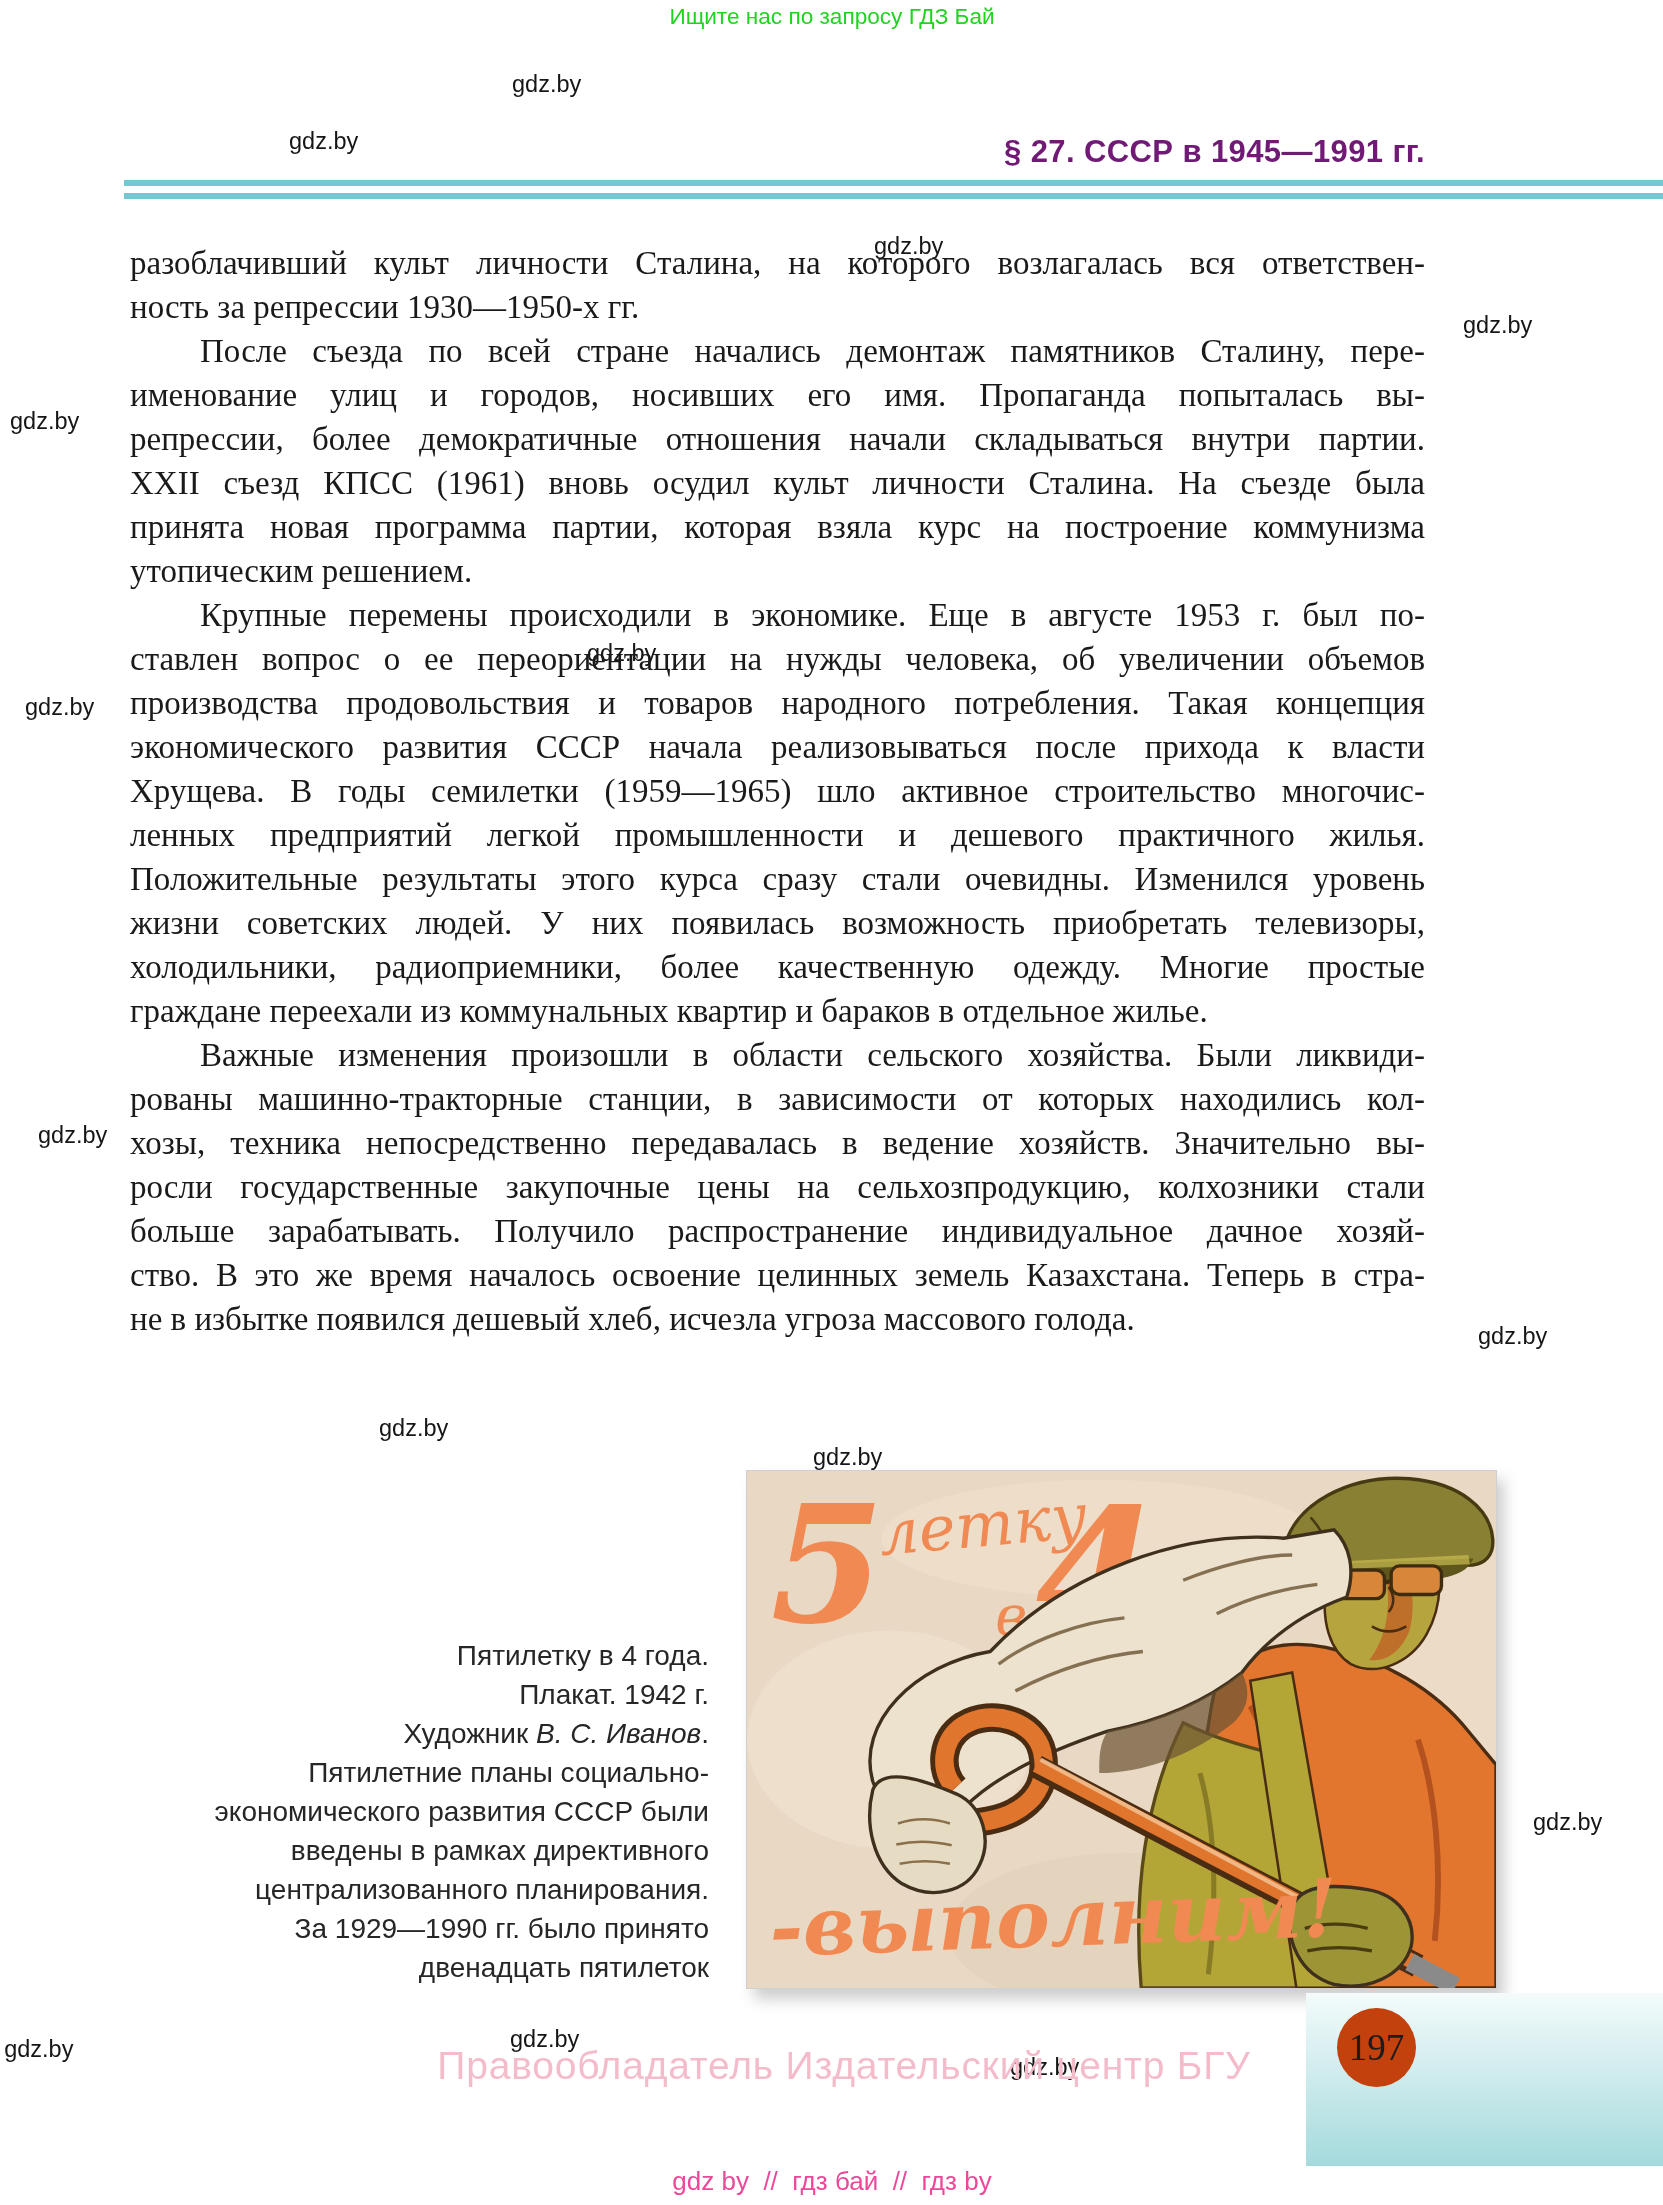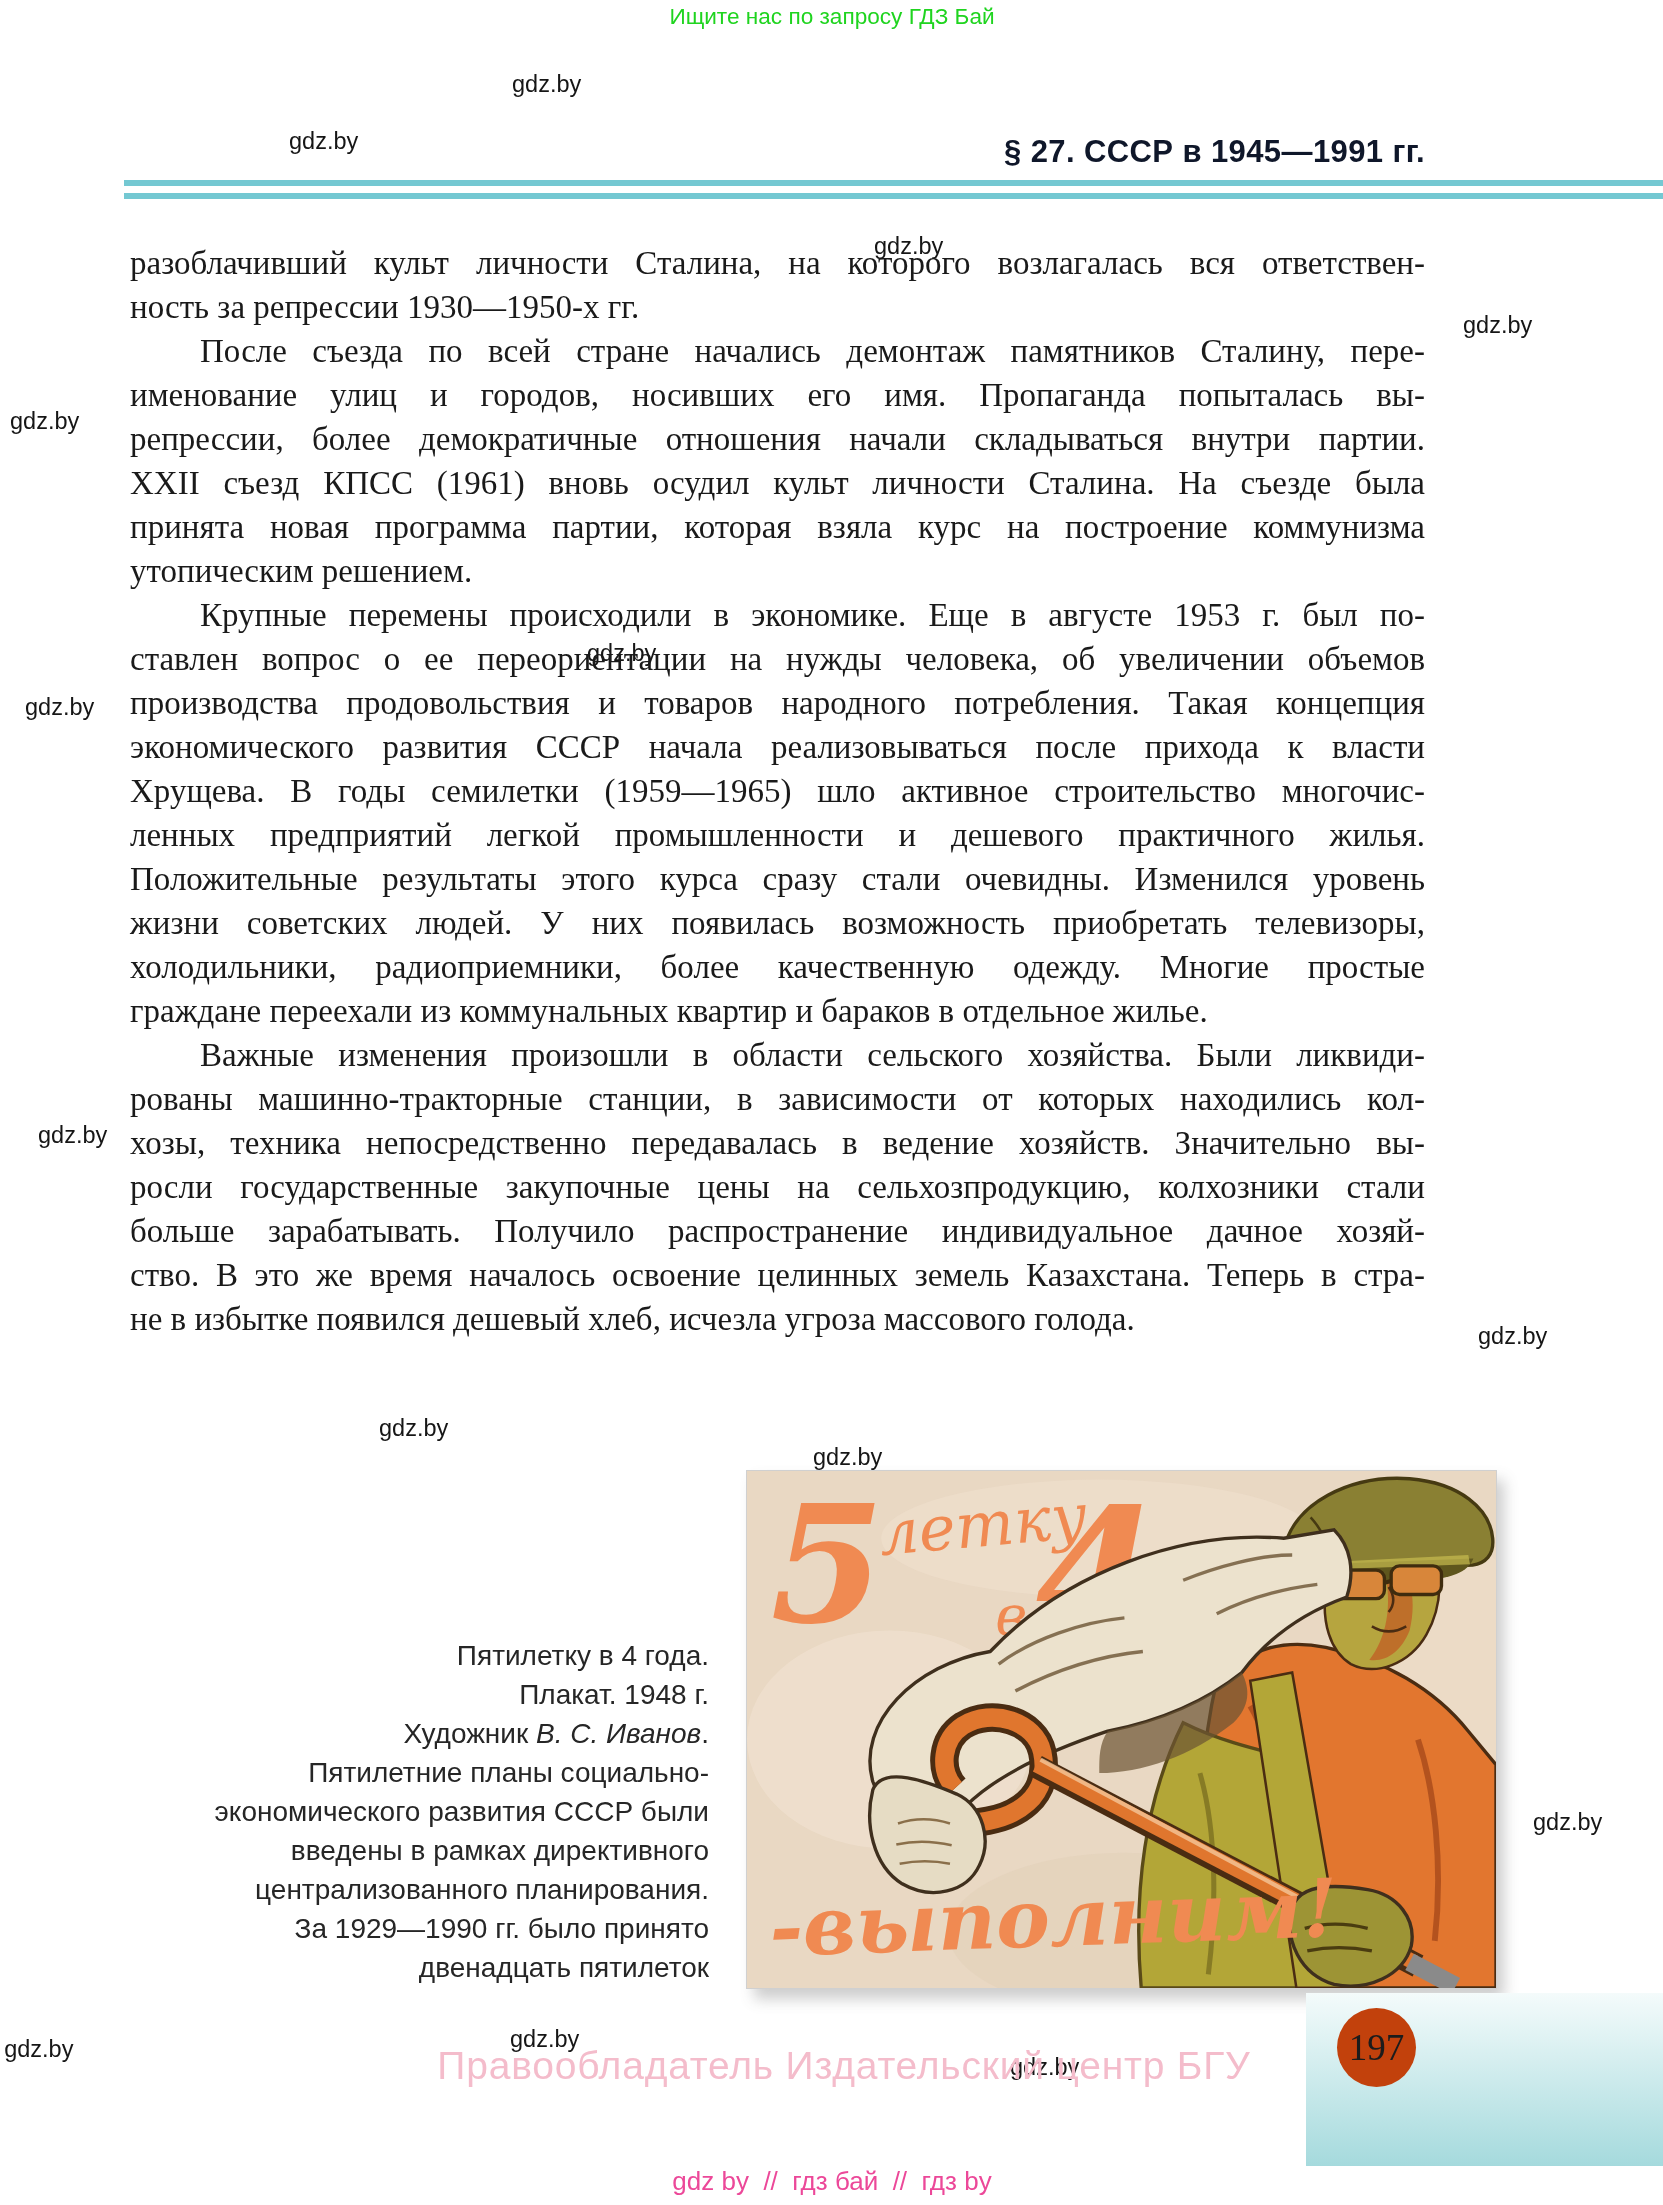--- a/index.html
+++ b/index.html
@@ -11,21 +11,21 @@
     position:absolute;font-family:"Liberation Sans",sans-serif;
     font-size:23.5px;color:#161616;white-space:nowrap;
   }
   #promo{
     position:absolute;top:4.2px;left:0;width:100%;text-align:center;
     color:#1fd41f;font-family:"Liberation Sans",sans-serif;font-size:22.6px;
   }
   #header-title{
     position:absolute;top:134px;left:0;width:1425px;text-align:right;
     font-family:"Liberation Sans",sans-serif;font-size:31px;font-weight:600;
-    color:#0f172a;letter-spacing:0.4px;white-space:nowrap;
+    color:#701a75;letter-spacing:0.4px;white-space:nowrap;
   }
   .rule{position:absolute;left:124px;right:0;height:5.9px;background:#74c8d2;}
   #rule-top{top:180px;}
   #rule-bottom{top:193px;}
   #body-text{
     position:absolute;left:130px;top:241px;width:1295px;
     font-size:33px;line-height:44px;color:#1a1a1a;
   }
   .bline{text-align:justify;text-align-last:justify;text-justify:inter-word;}
   .bline.end{text-align-last:left;}
@@ -110,21 +110,21 @@
     <div class="bline">рованы машинно-тракторные станции, в зависимости от которых находились кол-</div>
     <div class="bline">хозы, техника непосредственно передавалась в ведение хозяйств. Значительно вы-</div>
     <div class="bline">росли государственные закупочные цены на сельхозпродукцию, колхозники стали</div>
     <div class="bline">больше зарабатывать. Получило распространение индивидуальное дачное хозяй-</div>
     <div class="bline">ство. В это же время началось освоение целинных земель Казахстана. Теперь в стра-</div>
     <div class="bline end">не в избытке появился дешевый хлеб, исчезла угроза массового голода.</div>
   </div>
 
 <div id="poster-caption">
     <div class="cline"><span>Пятилетку в 4 года.</span></div>
-    <div class="cline"><span>Плакат. 1948 г.</span></div>
+    <div class="cline"><span>Плакат. 1942 г.</span></div>
     <div class="cline"><span>Художник </span><span class="it">В. С. Иванов</span><span>.</span></div>
     <div class="cline"><span>Пятилетние планы социально-</span></div>
     <div class="cline"><span>экономического развития СССР были</span></div>
     <div class="cline"><span>введены в рамках директивного</span></div>
     <div class="cline"><span>централизованного планирования.</span></div>
     <div class="cline"><span>За 1929—1990 гг. было принято</span></div>
     <div class="cline"><span>двенадцать пятилеток</span></div>
   </div>
 
 <div id="poster">

